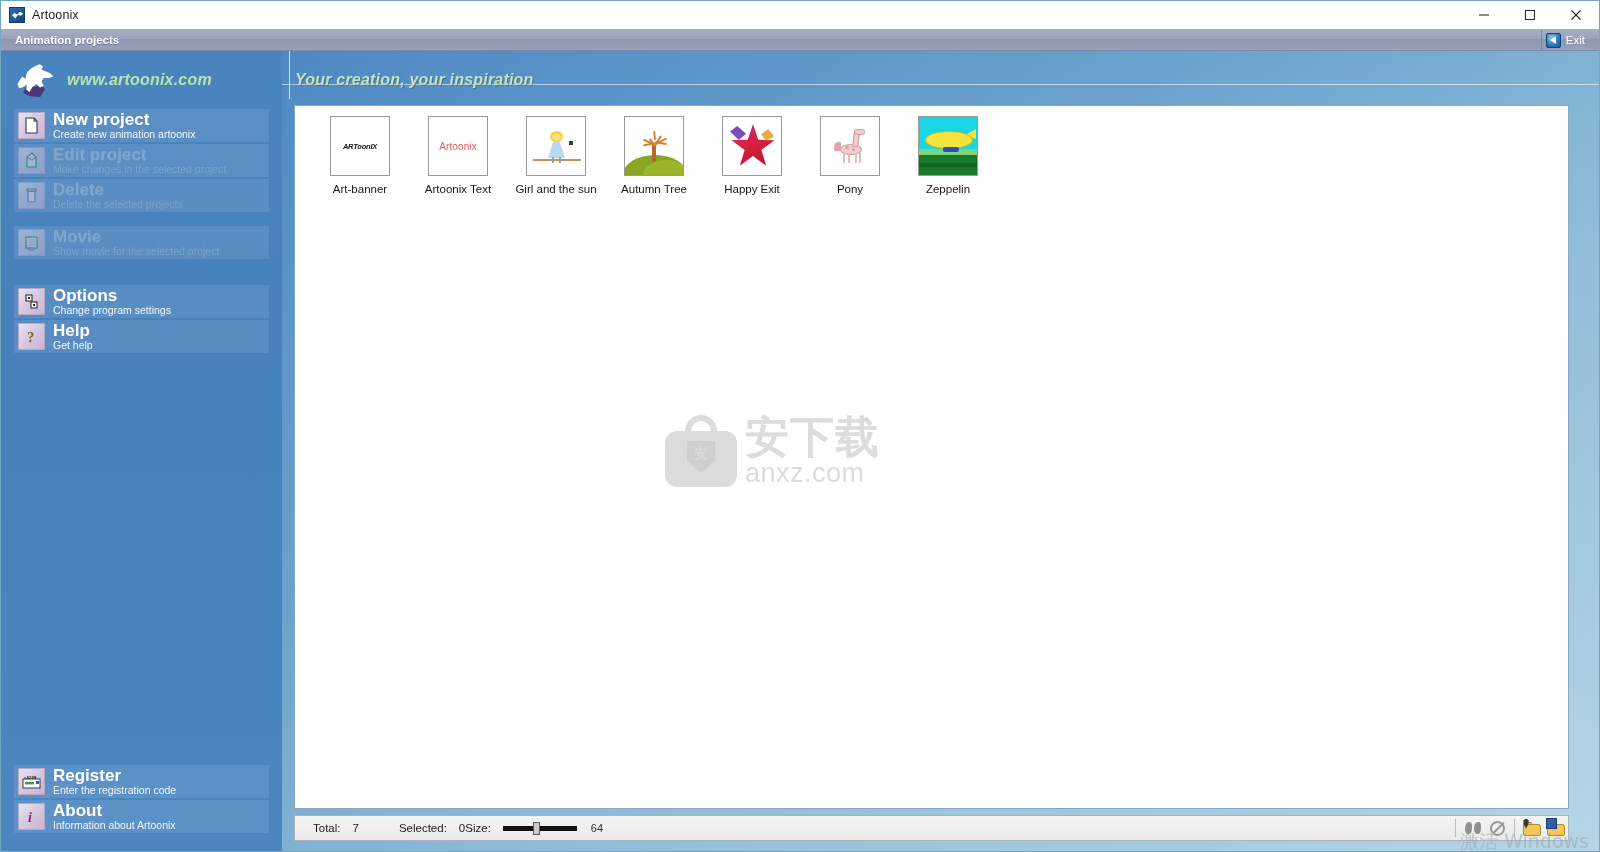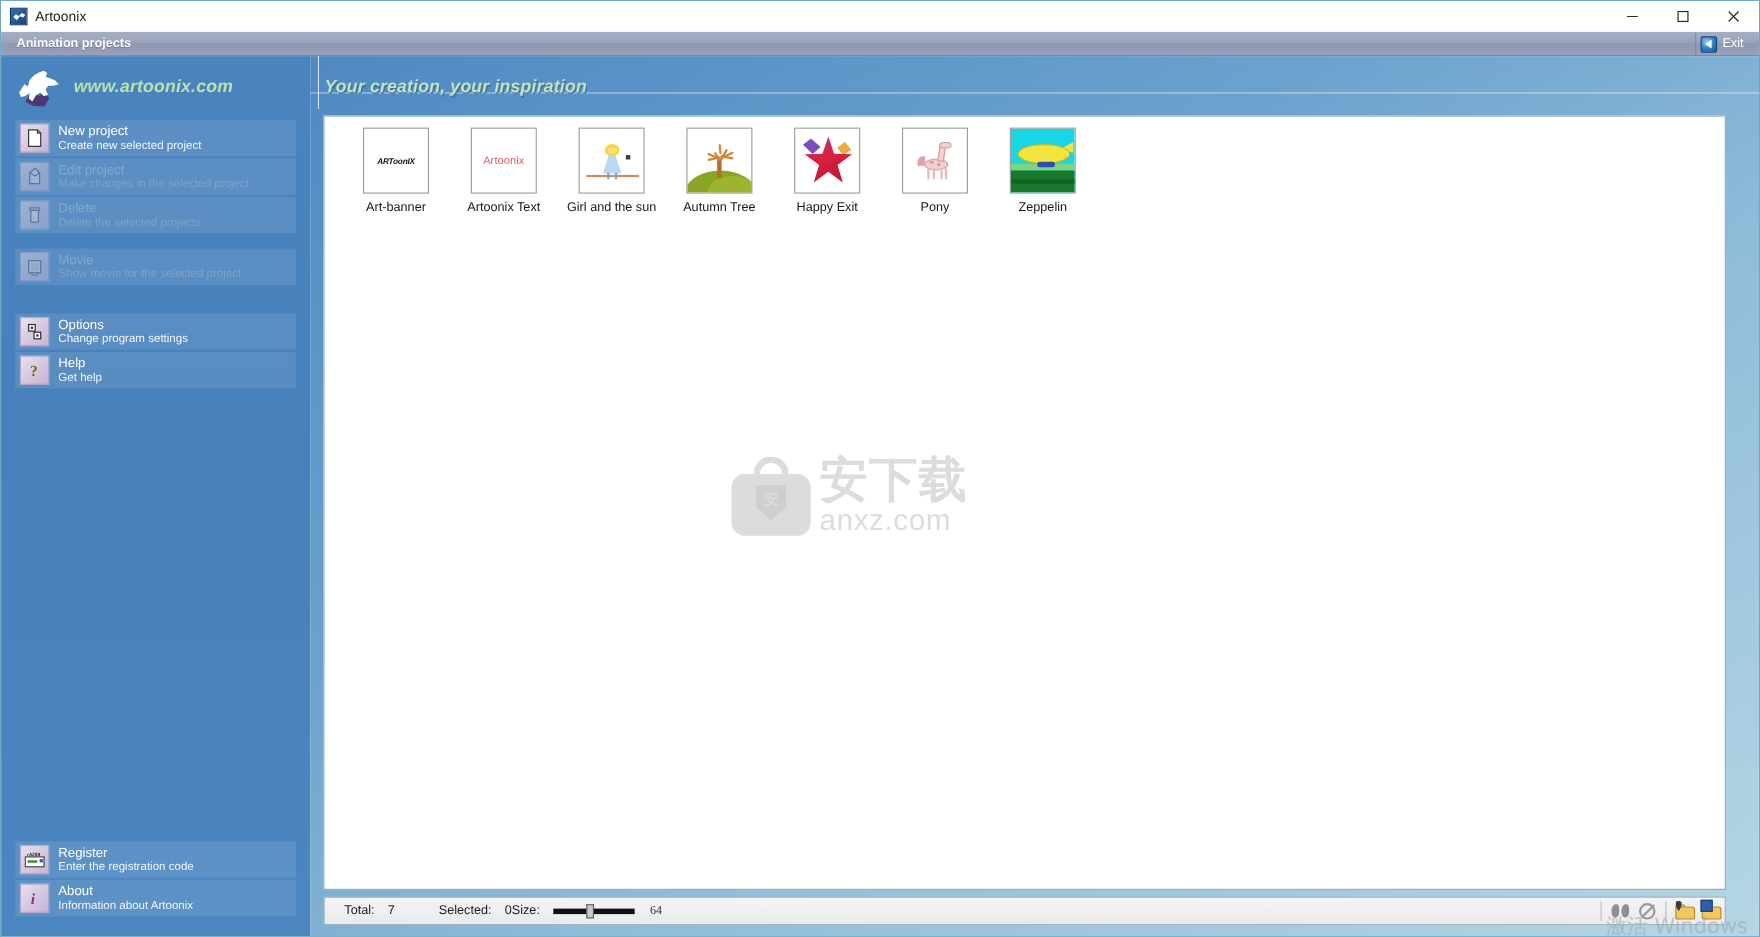--- a/index.html
+++ b/index.html
@@ -140,21 +140,21 @@
     width: 27px; height: 27px; margin: 0 8px 0 4px;
     flex: 0 0 auto;
     background: linear-gradient(135deg,#e8e2ef 0%, #d5c6de 55%, #c8b4d6 100%);
     border: 1px solid #b9a7c9;
     display: flex; align-items: center; justify-content: center;
     position: relative;
   }
   .nav-item.disabled .nav-icon { opacity: .45; }
   .nav-text { line-height: 1.05; }
   .nav-title {
-    font-size: 12px; font-weight: normal; color: #ffffff;
+    font-size: 17px; font-weight: bold; color: #ffffff;
     display: block; margin-bottom: 1px;
   }
   .nav-sub {
     font-size: 10.5px; color: #f2f6fb; display: block;
   }
   .nav-item.disabled .nav-title { color: #7fa6cd; text-shadow: 0 1px 0 rgba(255,255,255,.08); }
   .nav-item.disabled .nav-sub   { color: #7aa3cb; }
 
   .nav-gap { height: 12px; }
 
@@ -375,21 +375,21 @@
     display: flex; align-items: center;
   }
   #size-track {
     position: absolute; left: 0; top: 4px; width: 74px; height: 5px;
     background: #111111;
   }
   #size-thumb {
     position: absolute; left: 30px; top: 0; width: 7px; height: 13px;
     background: #c9c9c9; border: 1px solid #5a5a5a;
   }
-  #size-value { margin-left: 14px; color: #333; font-size: 11px; font-family: Liberation Serif, serif; }
+  #size-value { margin-left: 14px; color: #333; font-size: 11px; }
 
   #sb-right {
     margin-left: auto; display: flex; align-items: center; height: 24px;
   }
   .sb-sep { width: 1px; height: 18px; background: #bdbdbd; margin: 0 5px; }
   .sb-icon {
     width: 20px; height: 20px; margin: 0 2px;
     display: flex; align-items: center; justify-content: center;
     cursor: pointer;
   }
@@ -487,21 +487,21 @@
 
       <div class="nav-item">
         <span class="nav-icon">
           <svg class="g-doc" width="15" height="17" viewBox="0 0 15 17">
             <path d="M2 1 H10 L13 4 V16 H2 Z" fill="#ffffff" stroke="#3a3a3a" stroke-width="1.1"></path>
             <path d="M10 1 V4 H13" fill="none" stroke="#3a3a3a" stroke-width="1.1"></path>
           </svg>
         </span>
         <span class="nav-text">
           <span class="nav-title">New project</span>
-          <span class="nav-sub">Create new selected project</span>
+          <span class="nav-sub">Create new animation artoonix</span>
         </span>
       </div>
 
       <div class="nav-item disabled">
         <span class="nav-icon">
           <svg class="g-edit" width="15" height="17" viewBox="0 0 15 17">
             <path d="M3 15 L3 5 L8 1 L12 5 L12 15 Z" fill="#e9e9e9" stroke="#5a5a5a" stroke-width="1.1"></path>
             <path d="M3 5 L8 8 L12 5" fill="none" stroke="#5a5a5a" stroke-width="1"></path>
           </svg>
         </span>

